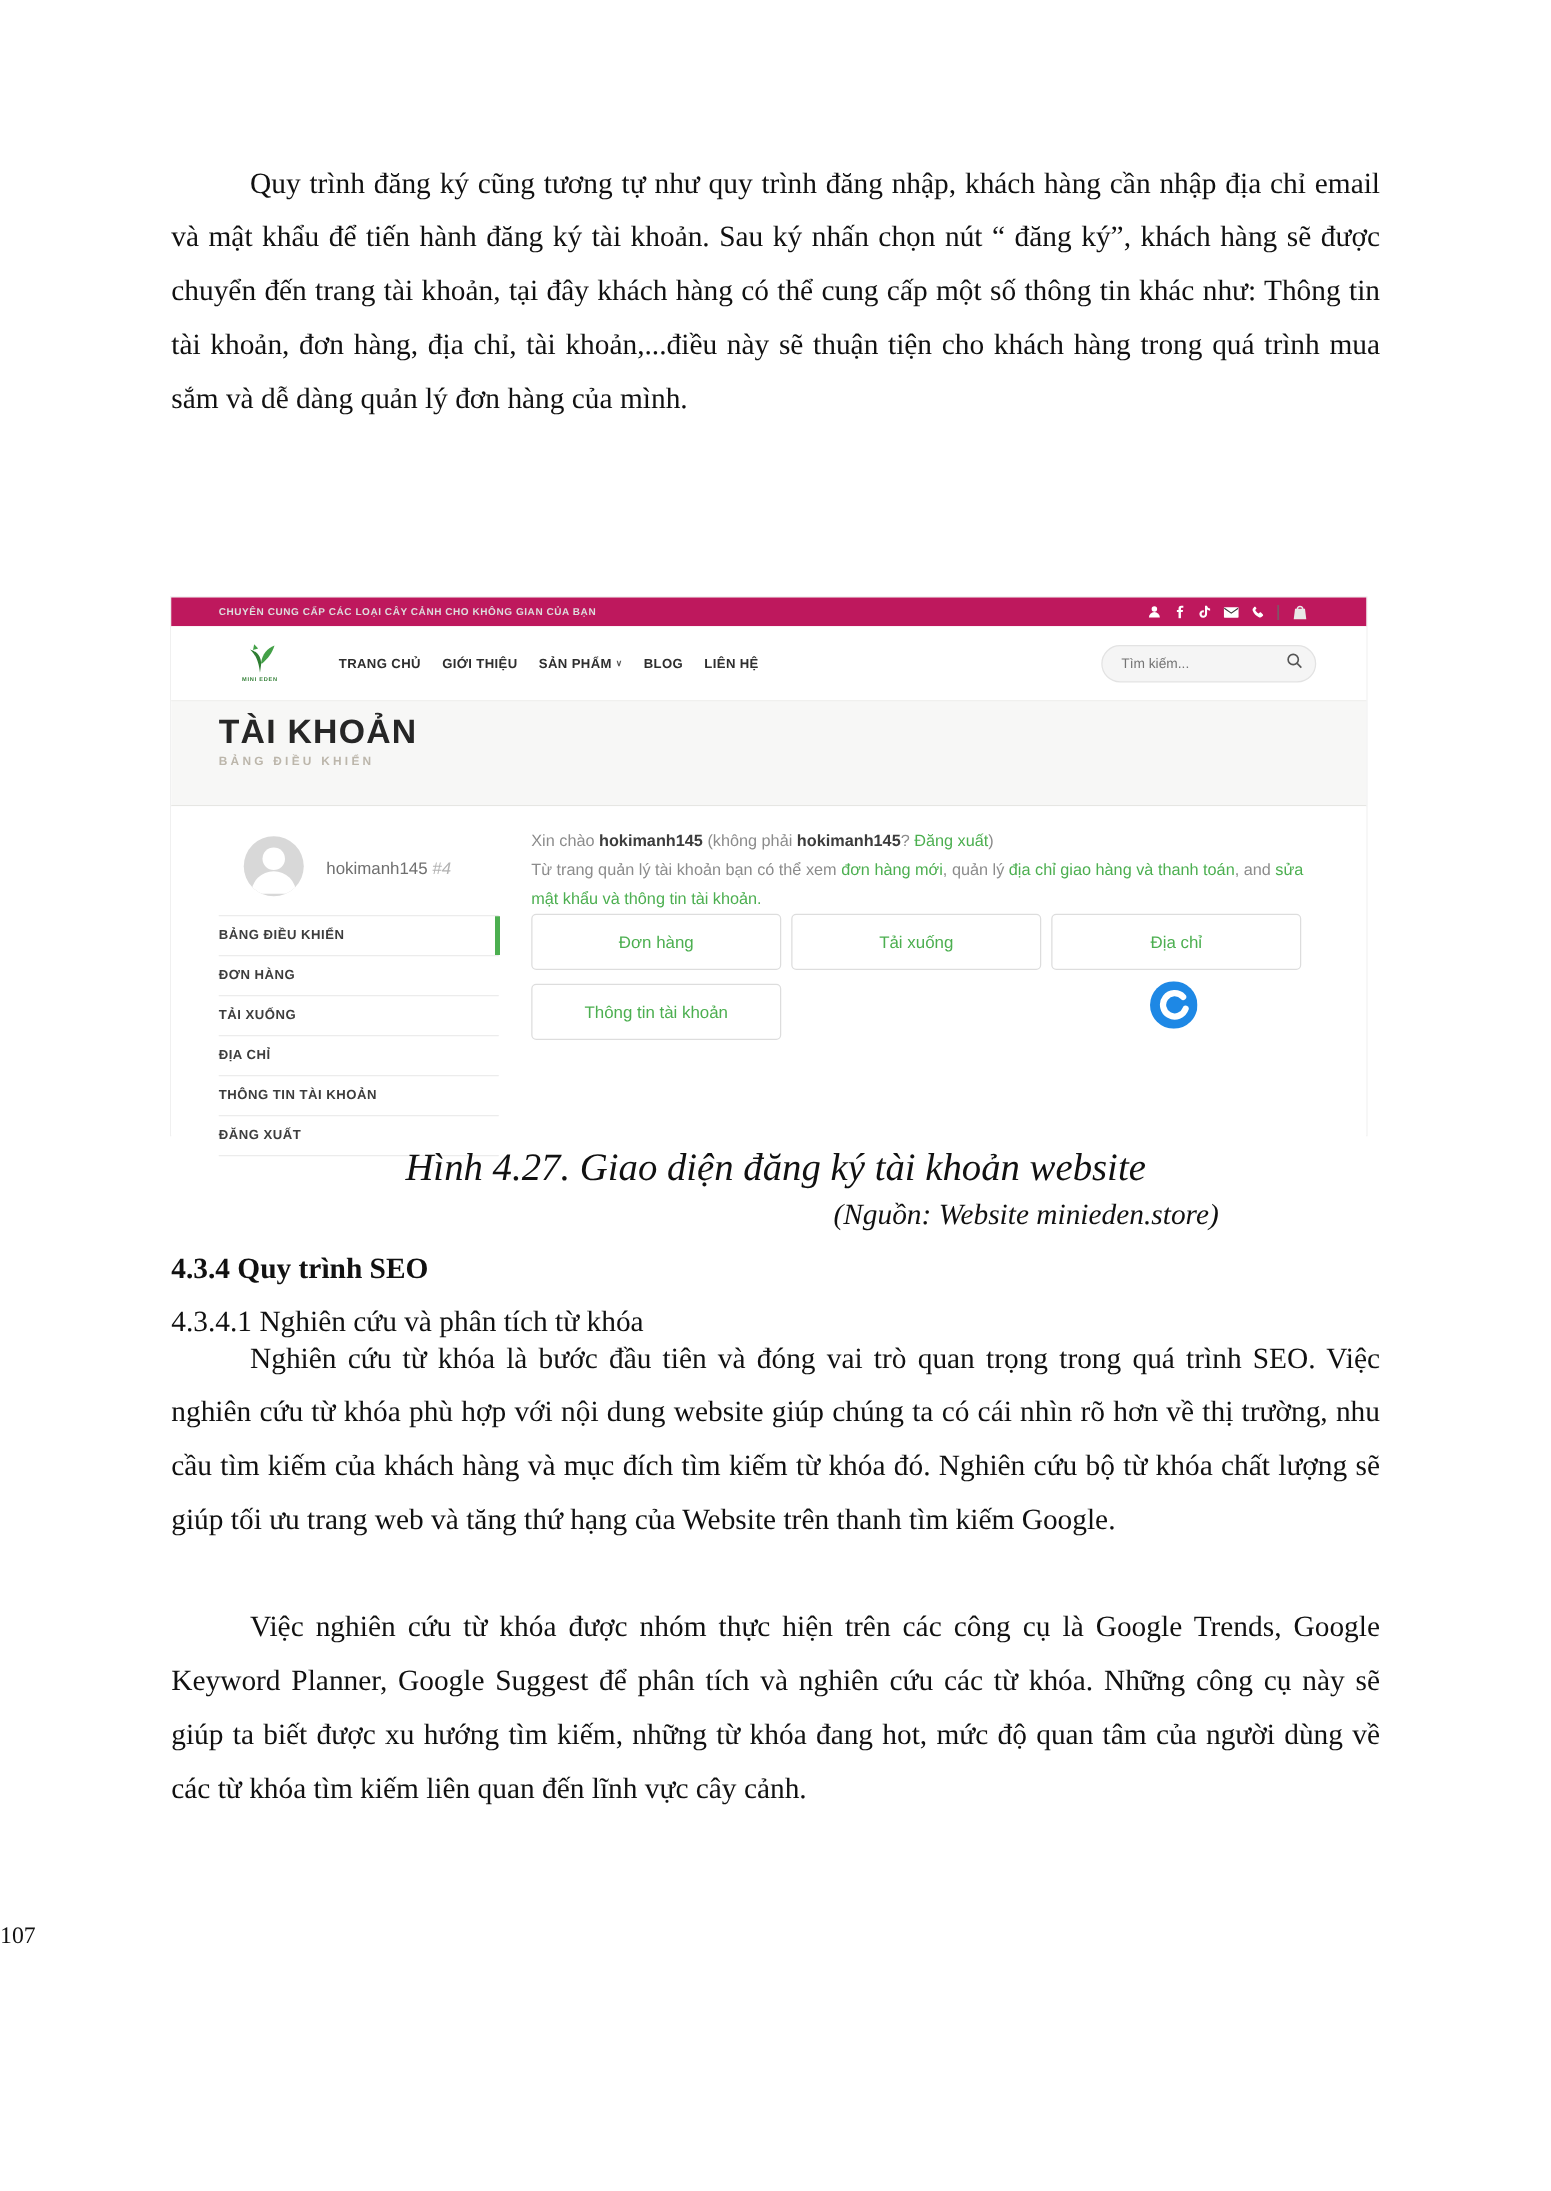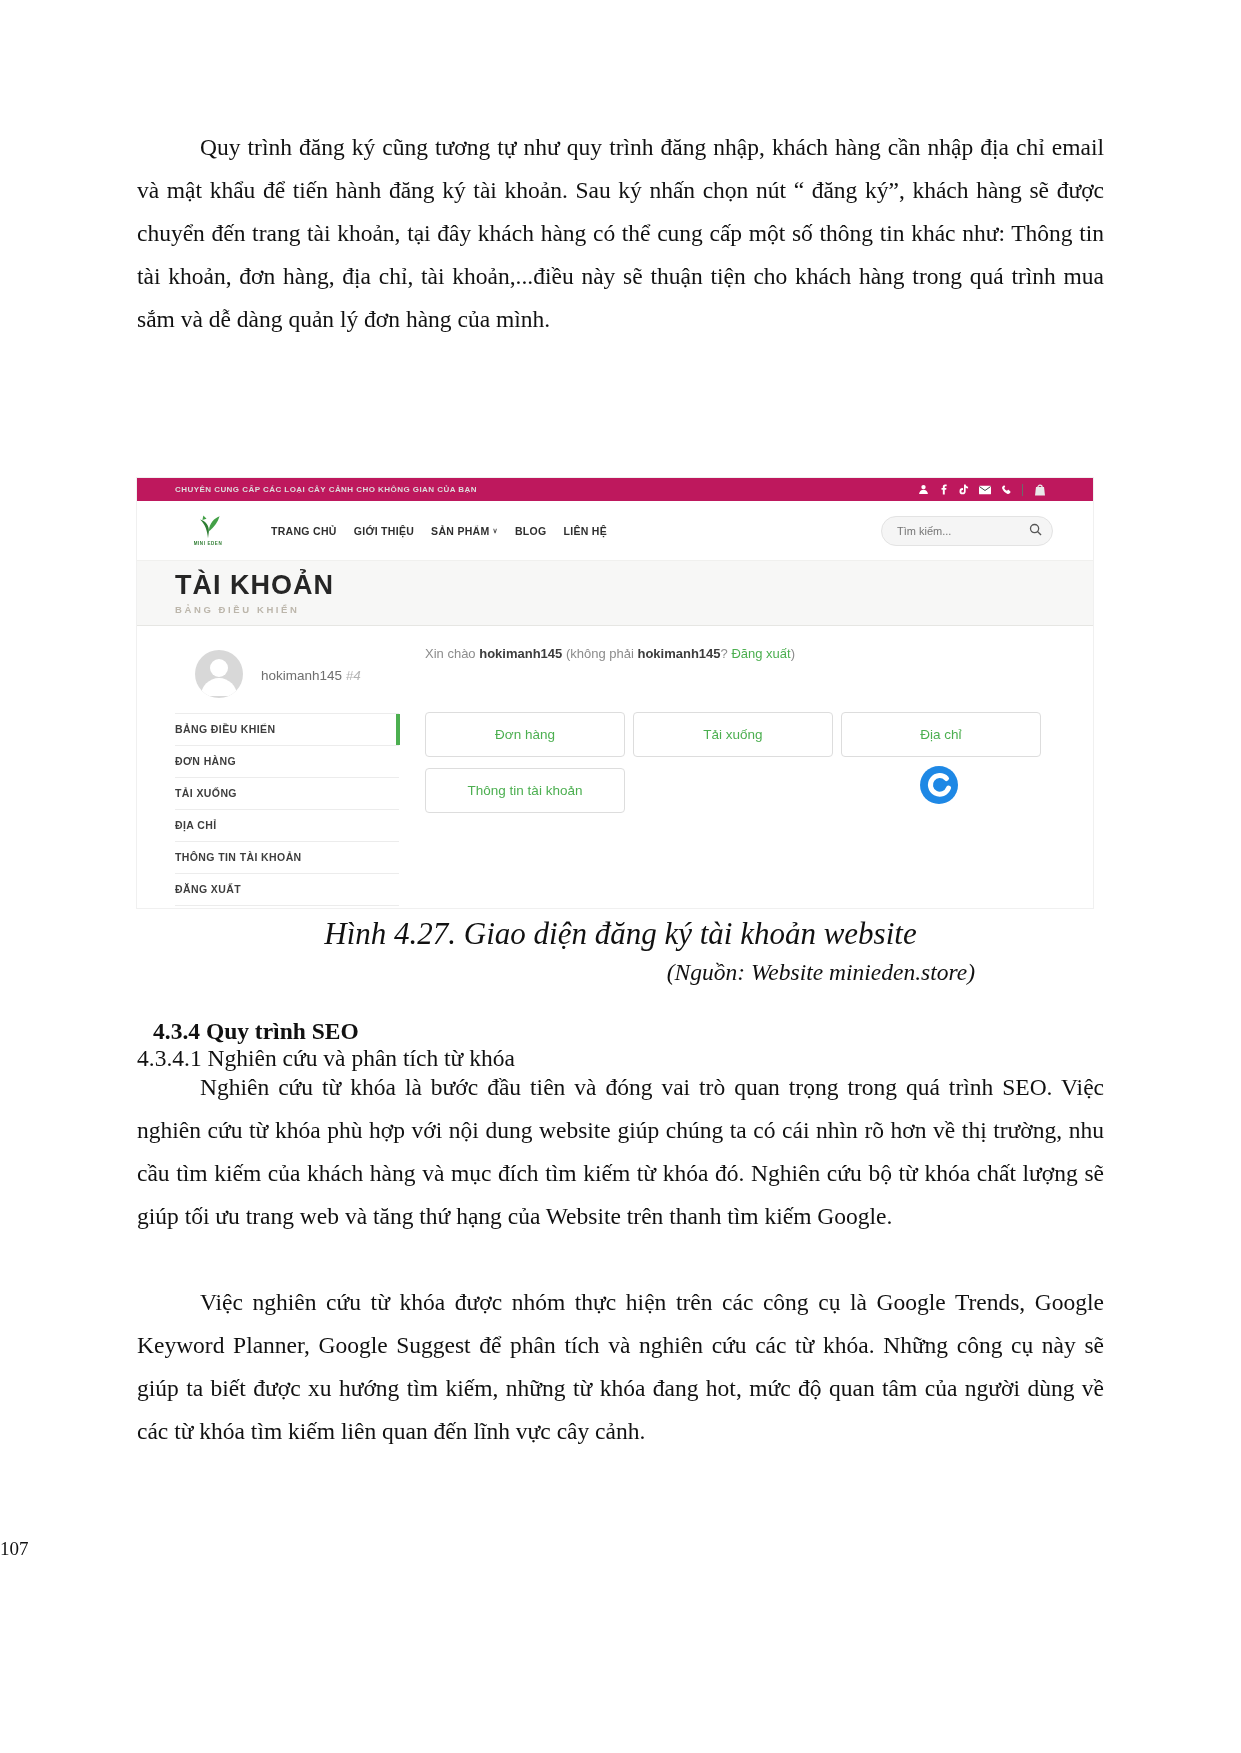--- a/index.html
+++ b/index.html
@@ -6,21 +6,21 @@
   .page{position:relative;width:1241px;height:1753px;background:#fff;overflow:hidden;
         font-family:"Liberation Serif", serif;color:#111;}
   
   .para{position:absolute;left:137px;width:967px;margin:0;font-size:23.5px;line-height:43px;
         text-align:justify;text-indent:63px;}
   .p1{top:126px;} .p2{top:1066px;} .p3{top:1281px;}
   .caption{position:absolute;left:137px;top:916px;width:967px;margin:0;text-align:center;
            font-style:italic;font-size:31px;}
   .source{position:absolute;left:137px;top:959px;width:838px;margin:0;text-align:right;
           font-style:italic;font-size:23.5px;}
-  .h-sec{position:absolute;left:137px;top:1002px;margin:16px;font-size:23.5px;font-weight:bold;}
+  .h-sec{position:absolute;left:137px;top:1002px;margin:0;font-size:23.5px;font-weight:bold;}
   .h-sub{position:absolute;left:137px;top:1045px;margin:0;font-size:23.5px;font-weight:normal;}
   .pagenum{position:absolute;left:0;top:1538px;width:1241px;text-align:left;font-size:19px;}
   
   .shot{position:absolute;left:137px;top:478px;width:956px;height:430px;background:#fff;
         font-family:"Liberation Sans", sans-serif;box-shadow:0 0 0 1px #f0f0f0;}
   .topbar{height:23px;background:#be185d;display:flex;align-items:center;
           padding:0 46px 0 38px;box-sizing:border-box;}
   .tagline{color:#ddd;font-size:8px;font-weight:bold;letter-spacing:.45px;white-space:nowrap;}
   .tb-icons{margin-left:auto;display:flex;align-items:center;gap:10px;}
   .tb-icons svg{display:block;}
@@ -30,21 +30,21 @@
   .logo{width:46px;text-align:center;line-height:0;}
   .logo-text{font-size:4.5px;font-weight:bold;color:#2e7d32;letter-spacing:.6px;line-height:1;margin-top:2px;}
   .menu{display:flex;align-items:center;gap:17px;margin-left:40px;font-size:10.5px;font-weight:bold;
         color:#2e2e2e;letter-spacing:.3px;white-space:nowrap;}
   .menu-item{cursor:pointer;display:flex;align-items:center;gap:3px;}
   .chev{font-size:7px;color:#555;}
   .search{margin-left:auto;width:172px;height:30px;background:#f5f5f5;border:1px solid #e3e3e3;
           border-radius:16px;display:flex;align-items:center;padding:0 10px 0 13px;box-sizing:border-box;}
   .search input{flex:1;border:0;background:transparent;outline:none;font-size:11px;color:#666;
                 font-family:"Liberation Sans", sans-serif;min-width:0;}
-  .band{height:66px;background:#f7f7f6;border-top:1px solid #f0f0ee;border-bottom:1px solid #e6e6e3;
+  .band{height:85px;background:#f7f7f6;border-top:1px solid #f0f0ee;border-bottom:1px solid #e6e6e3;
         padding:9px 0 0 38px;box-sizing:border-box;}
   .band-title{font-size:27px;font-weight:bold;color:#262626;letter-spacing:1px;line-height:1.15;}
   .band-sub{font-size:9.5px;font-weight:bold;color:#bcb6ab;letter-spacing:2.6px;margin-top:3px;}
   .sbody{position:relative;height:281px;background:#fff;}
   .avatar{position:absolute;left:58px;top:24px;width:48px;height:48px;border-radius:50%;
           background:#d8d8d8;overflow:hidden;}
   .user-line{position:absolute;left:124px;top:42px;font-size:13.5px;color:#6f6f6f;}
   .user-tag{font-style:italic;color:#b3b3b3;}
   .smenu{position:absolute;left:38px;top:87px;width:224px;border-top:1px solid #ececec;}
   .srow{height:31px;line-height:31px;border-bottom:1px solid #ececec;font-size:10.5px;
@@ -168,20 +168,21 @@
         <div class="srow"><span>ĐƠN HÀNG</span></div>
         <div class="srow"><span>TẢI XUỐNG</span></div>
         <div class="srow"><span>ĐỊA CHỈ</span></div>
         <div class="srow"><span>THÔNG TIN TÀI KHOẢN</span></div>
         <div class="srow"><span>ĐĂNG XUẤT</span></div>
       </div>
       <div class="active-bar"></div>
 
       <div class="greeting">
         <div><span>Xin chào </span><span class="g-bold">hokimanh145</span><span> (không phải </span><span class="g-bold">hokimanh145</span><span>? </span><span class="g-green">Đăng xuất</span><span>)</span></div>
+        <div><span>Từ trang quản lý tài khoản bạn có thể xem </span><span class="g-green">đơn hàng mới</span><span>, quản lý </span><span class="g-green">địa chỉ giao hàng và thanh toán</span><span>, and </span><span class="g-green">sửa mật khẩu và thông tin tài khoản.</span></div>
       </div>
 
       <div class="btn-grid">
         <div class="btn-row">
           <div class="acct-btn">Đơn hàng</div>
           <div class="acct-btn">Tải xuống</div>
           <div class="acct-btn">Địa chỉ</div>
         </div>
         <div class="btn-row btn-row2">
           <div class="acct-btn">Thông tin tài khoản</div>

